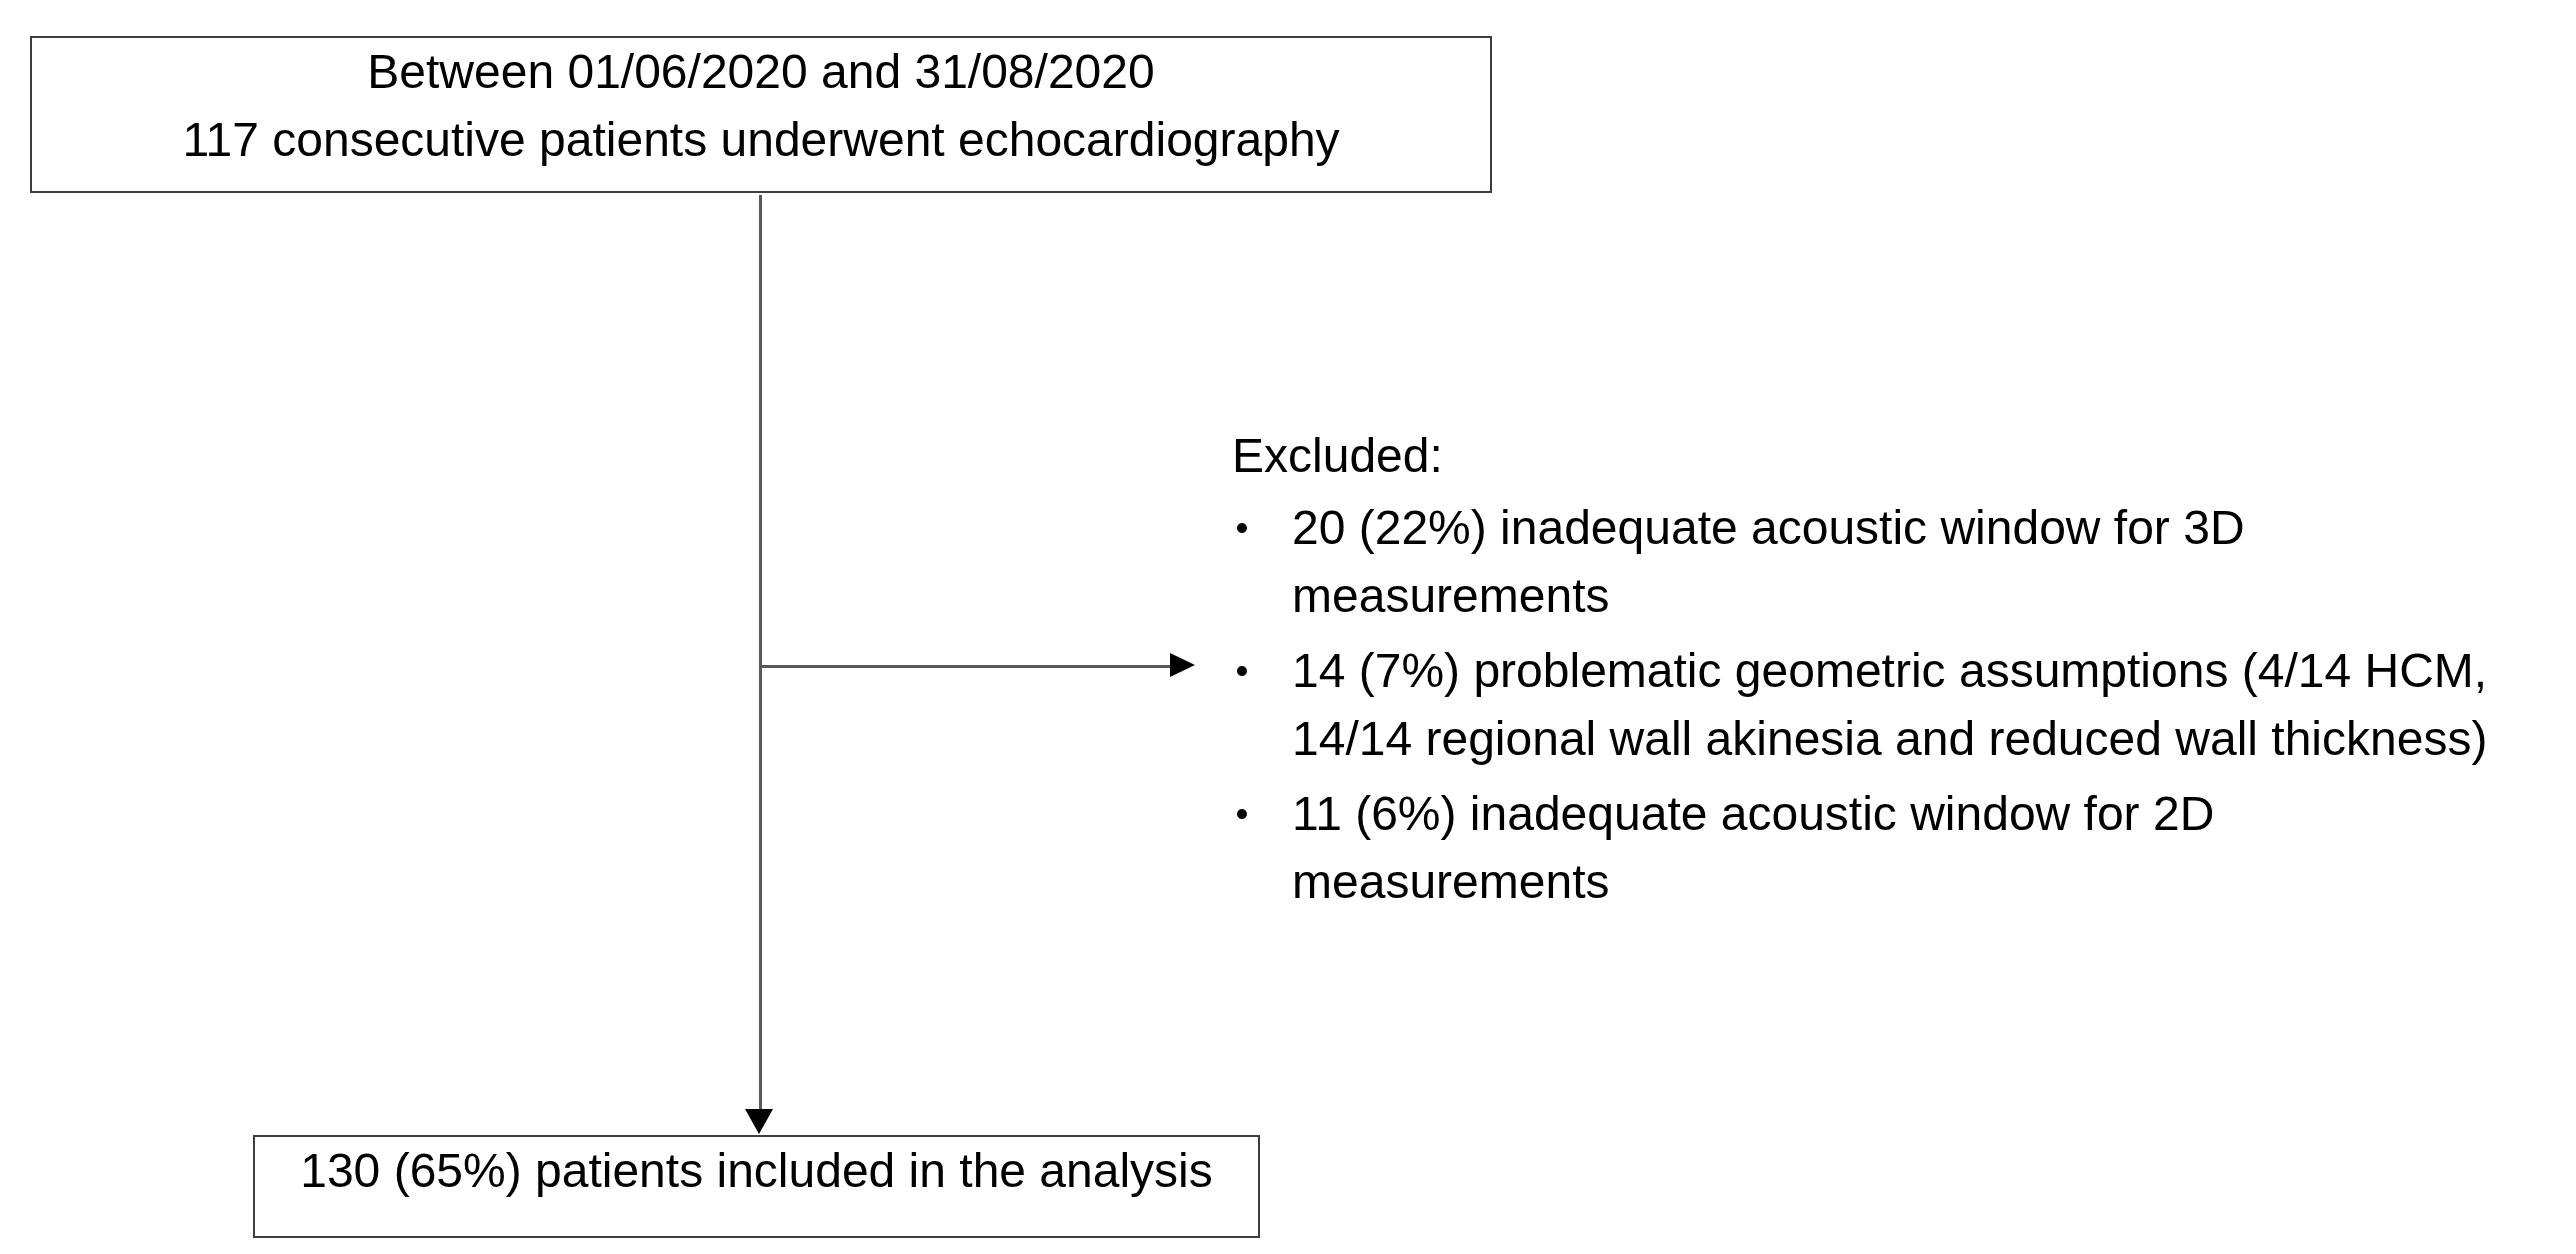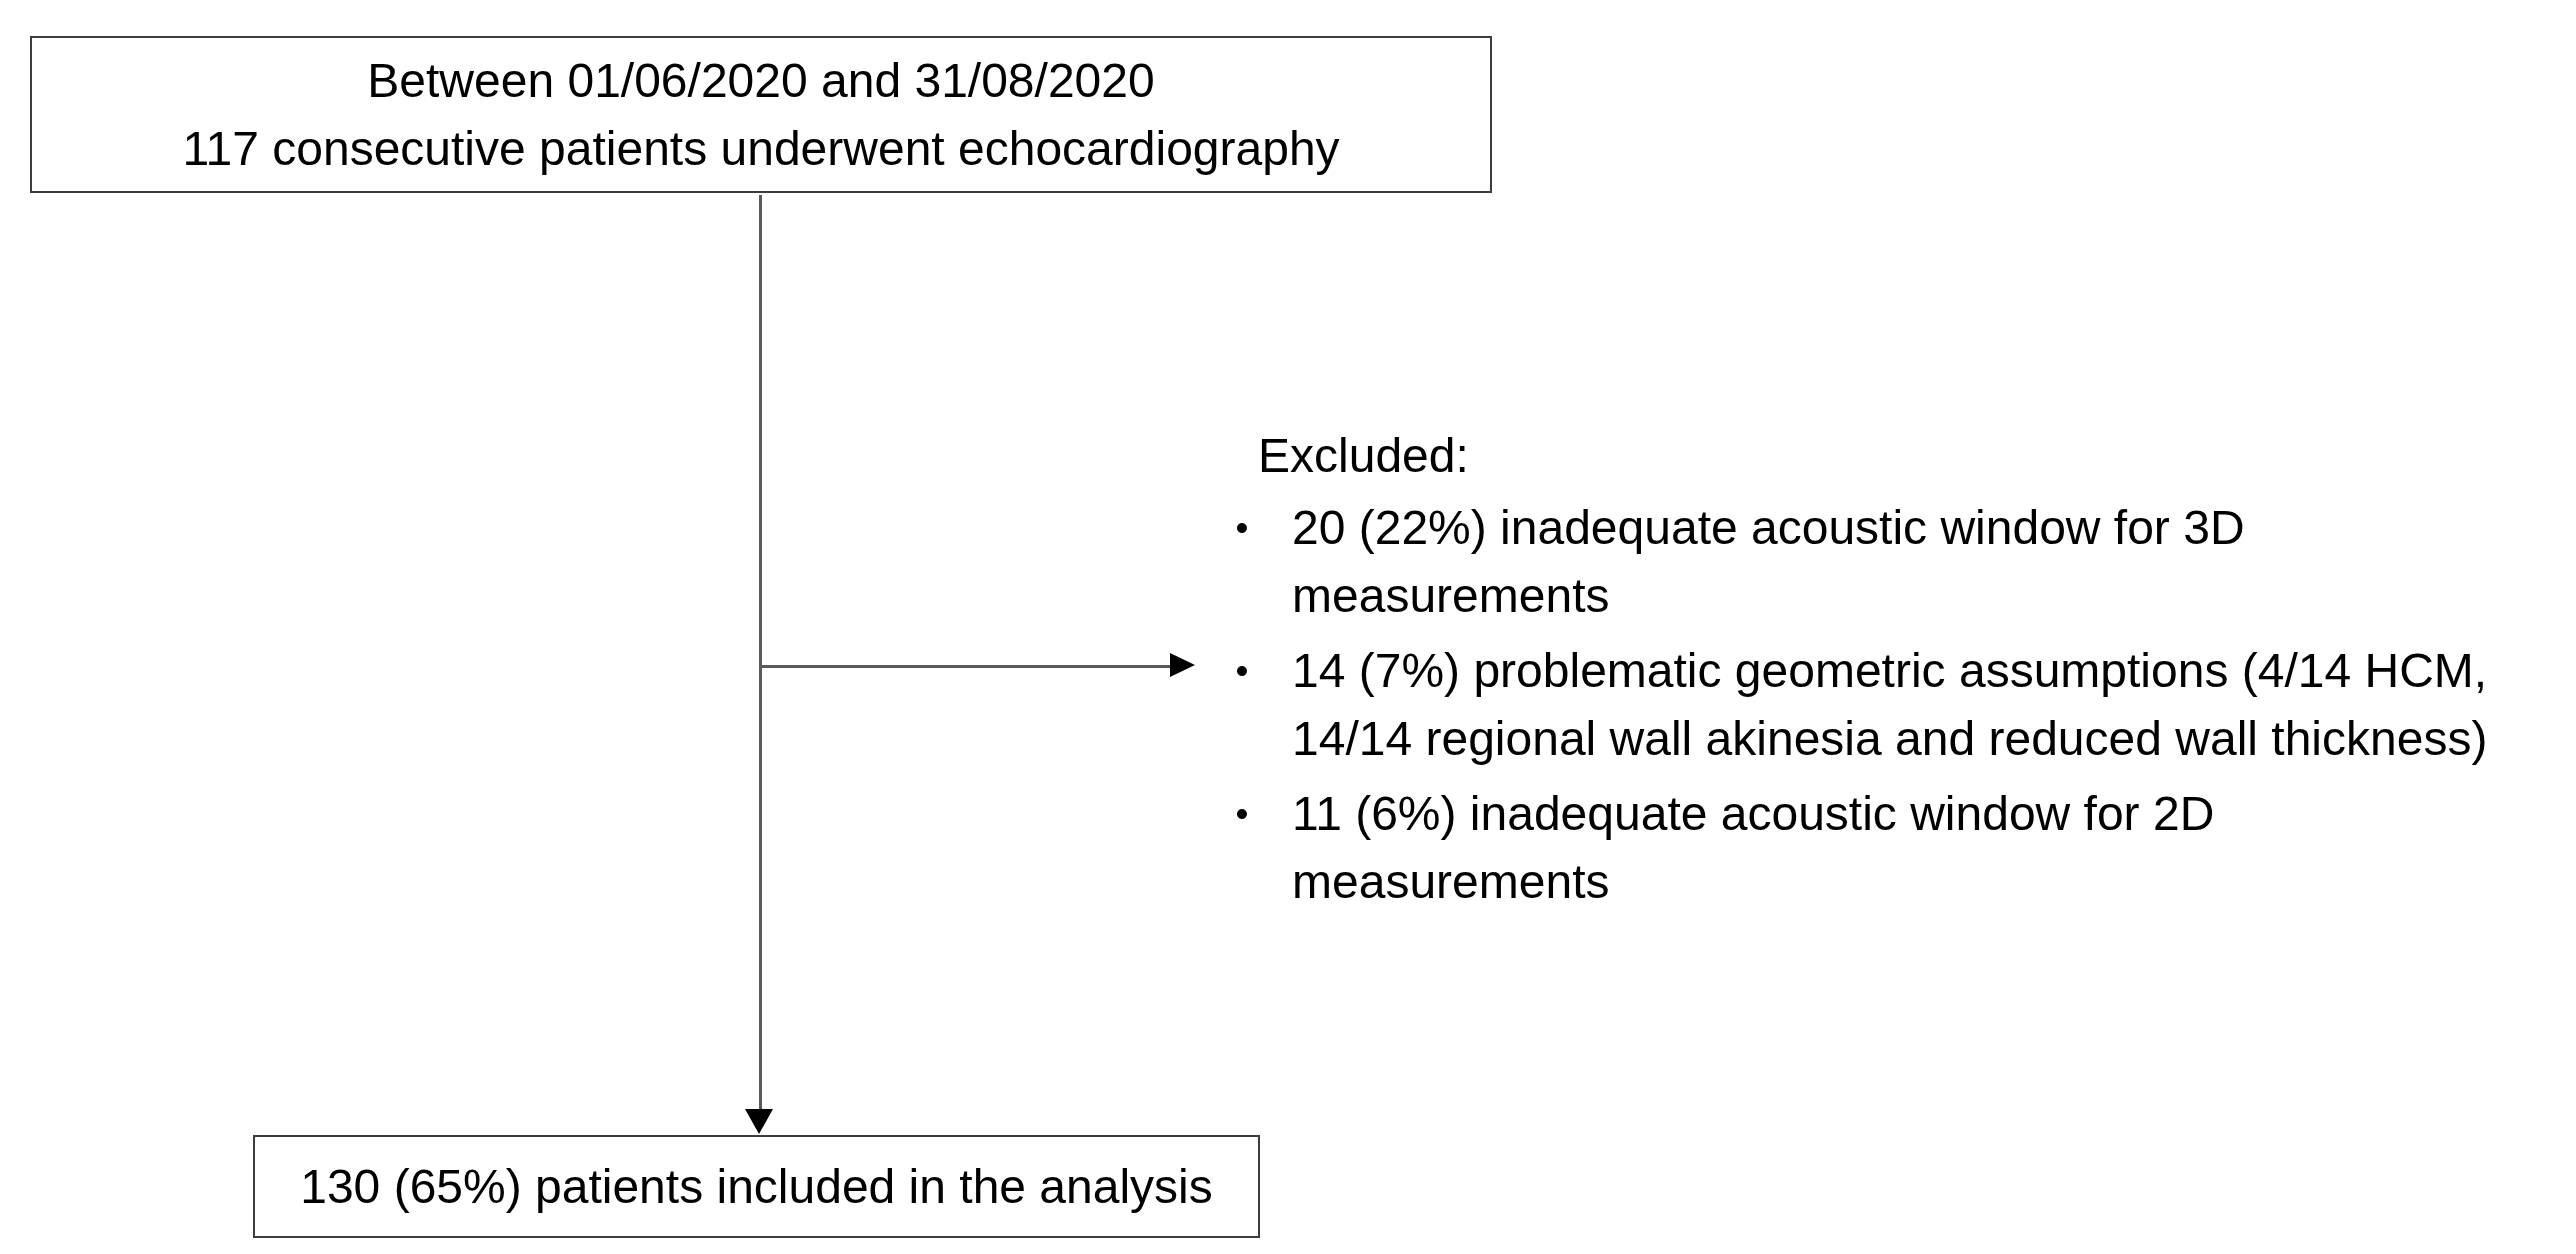--- a/index.html
+++ b/index.html
@@ -16,21 +16,21 @@
     background:var(--background);
     font-family:"Liberation Sans", sans-serif;
     color:var(--text);
     overflow:hidden;
   }
   .box{
     position:absolute;
     border:2.7px solid var(--box-border);
     background:var(--background);
     display:flex;flex-direction:column;
-    justify-content:center;align-items:center;
+    align-items:center;
     text-align:center;
     font-size:48px;line-height:68px;
     box-sizing:border-box;
   }
   #top-box{left:30px;top:36px;width:1462px;height:157px;}
   #bottom-box{left:253px;top:1135px;width:1007px;height:103px;}
   .vline{
     position:absolute;left:759px;top:195px;width:2.7px;height:917px;
     background:var(--line);
   }
@@ -48,21 +48,21 @@
     position:absolute;left:1170px;top:653px;width:0;height:0;
     border-top:12.4px solid transparent;
     border-bottom:12.4px solid transparent;
     border-left:25px solid var(--arrowhead);
   }
   #excluded-panel{
     position:absolute;left:1232px;top:425px;width:1301px;
     font-size:48px;
   }
   #excluded-heading{
-    line-height:62px;font-size:48px;margin-left:26px;
+    line-height:62px;font-size:48px;
   }
   .excluded-item{
     display:flex;align-items:flex-start;
     margin-top:7px;line-height:68px;
   }
   .bullet-marker{
     flex:0 0 60px;width:60px;
     font-size:37px;line-height:68px;
     padding-left:3.5px;box-sizing:border-box;
   }

